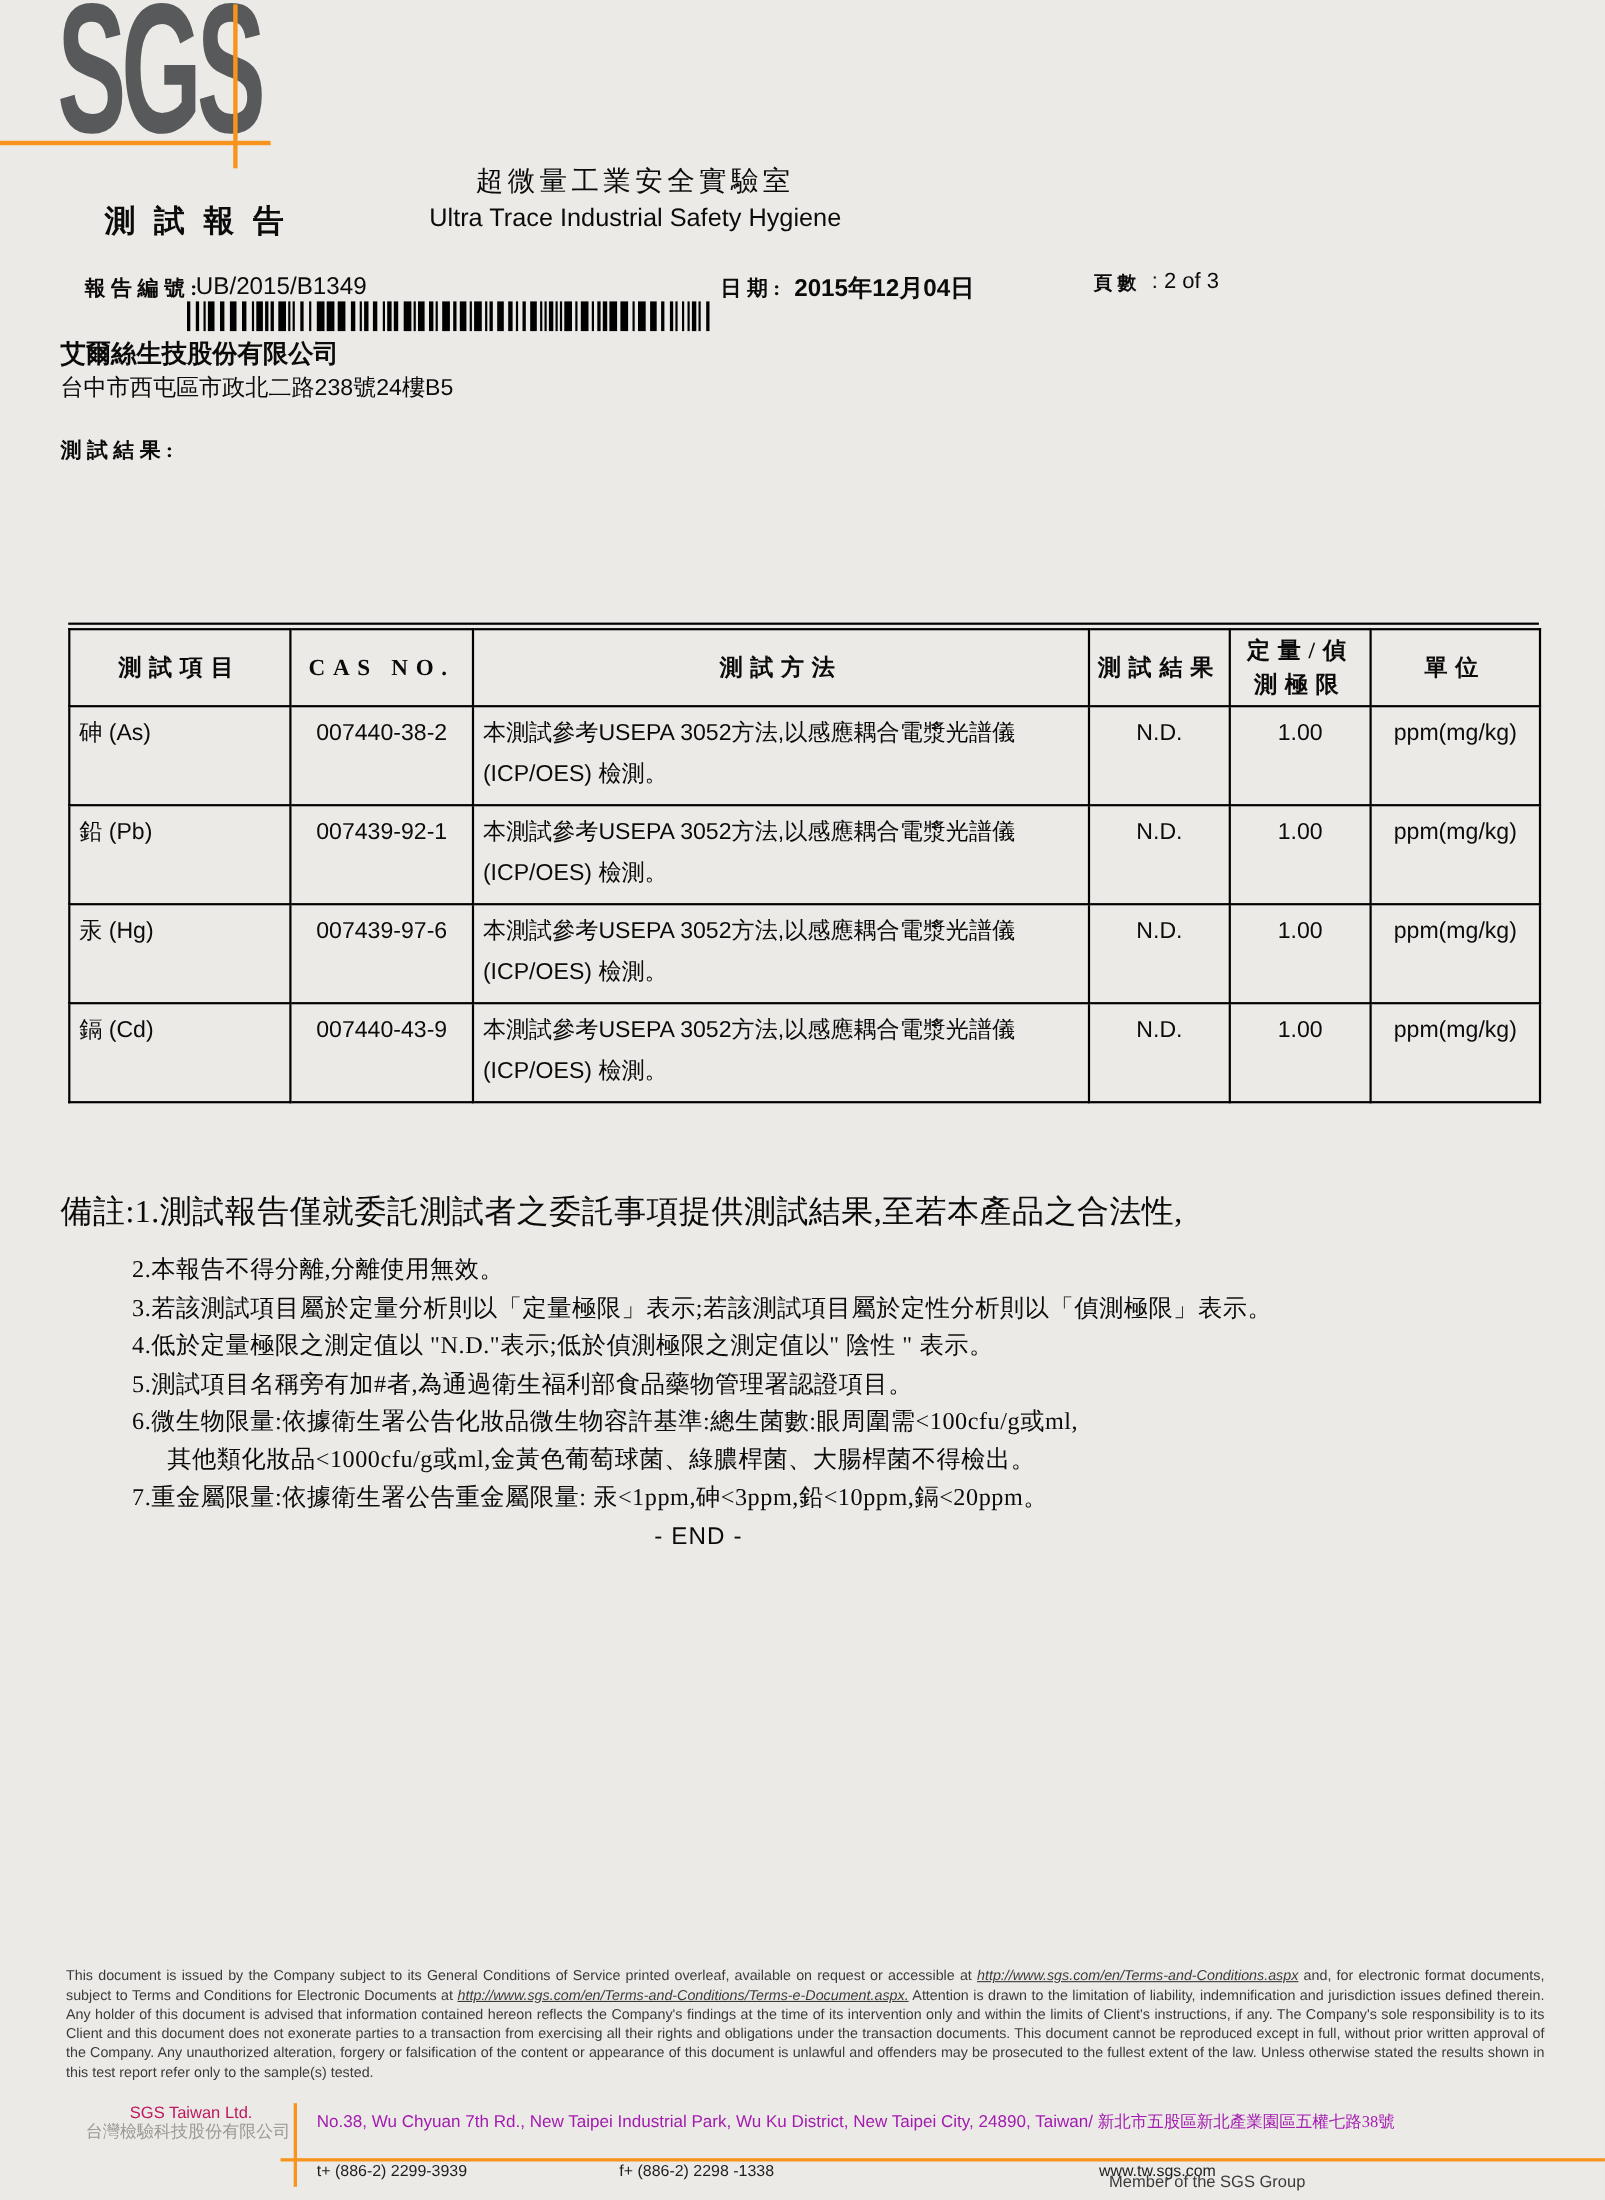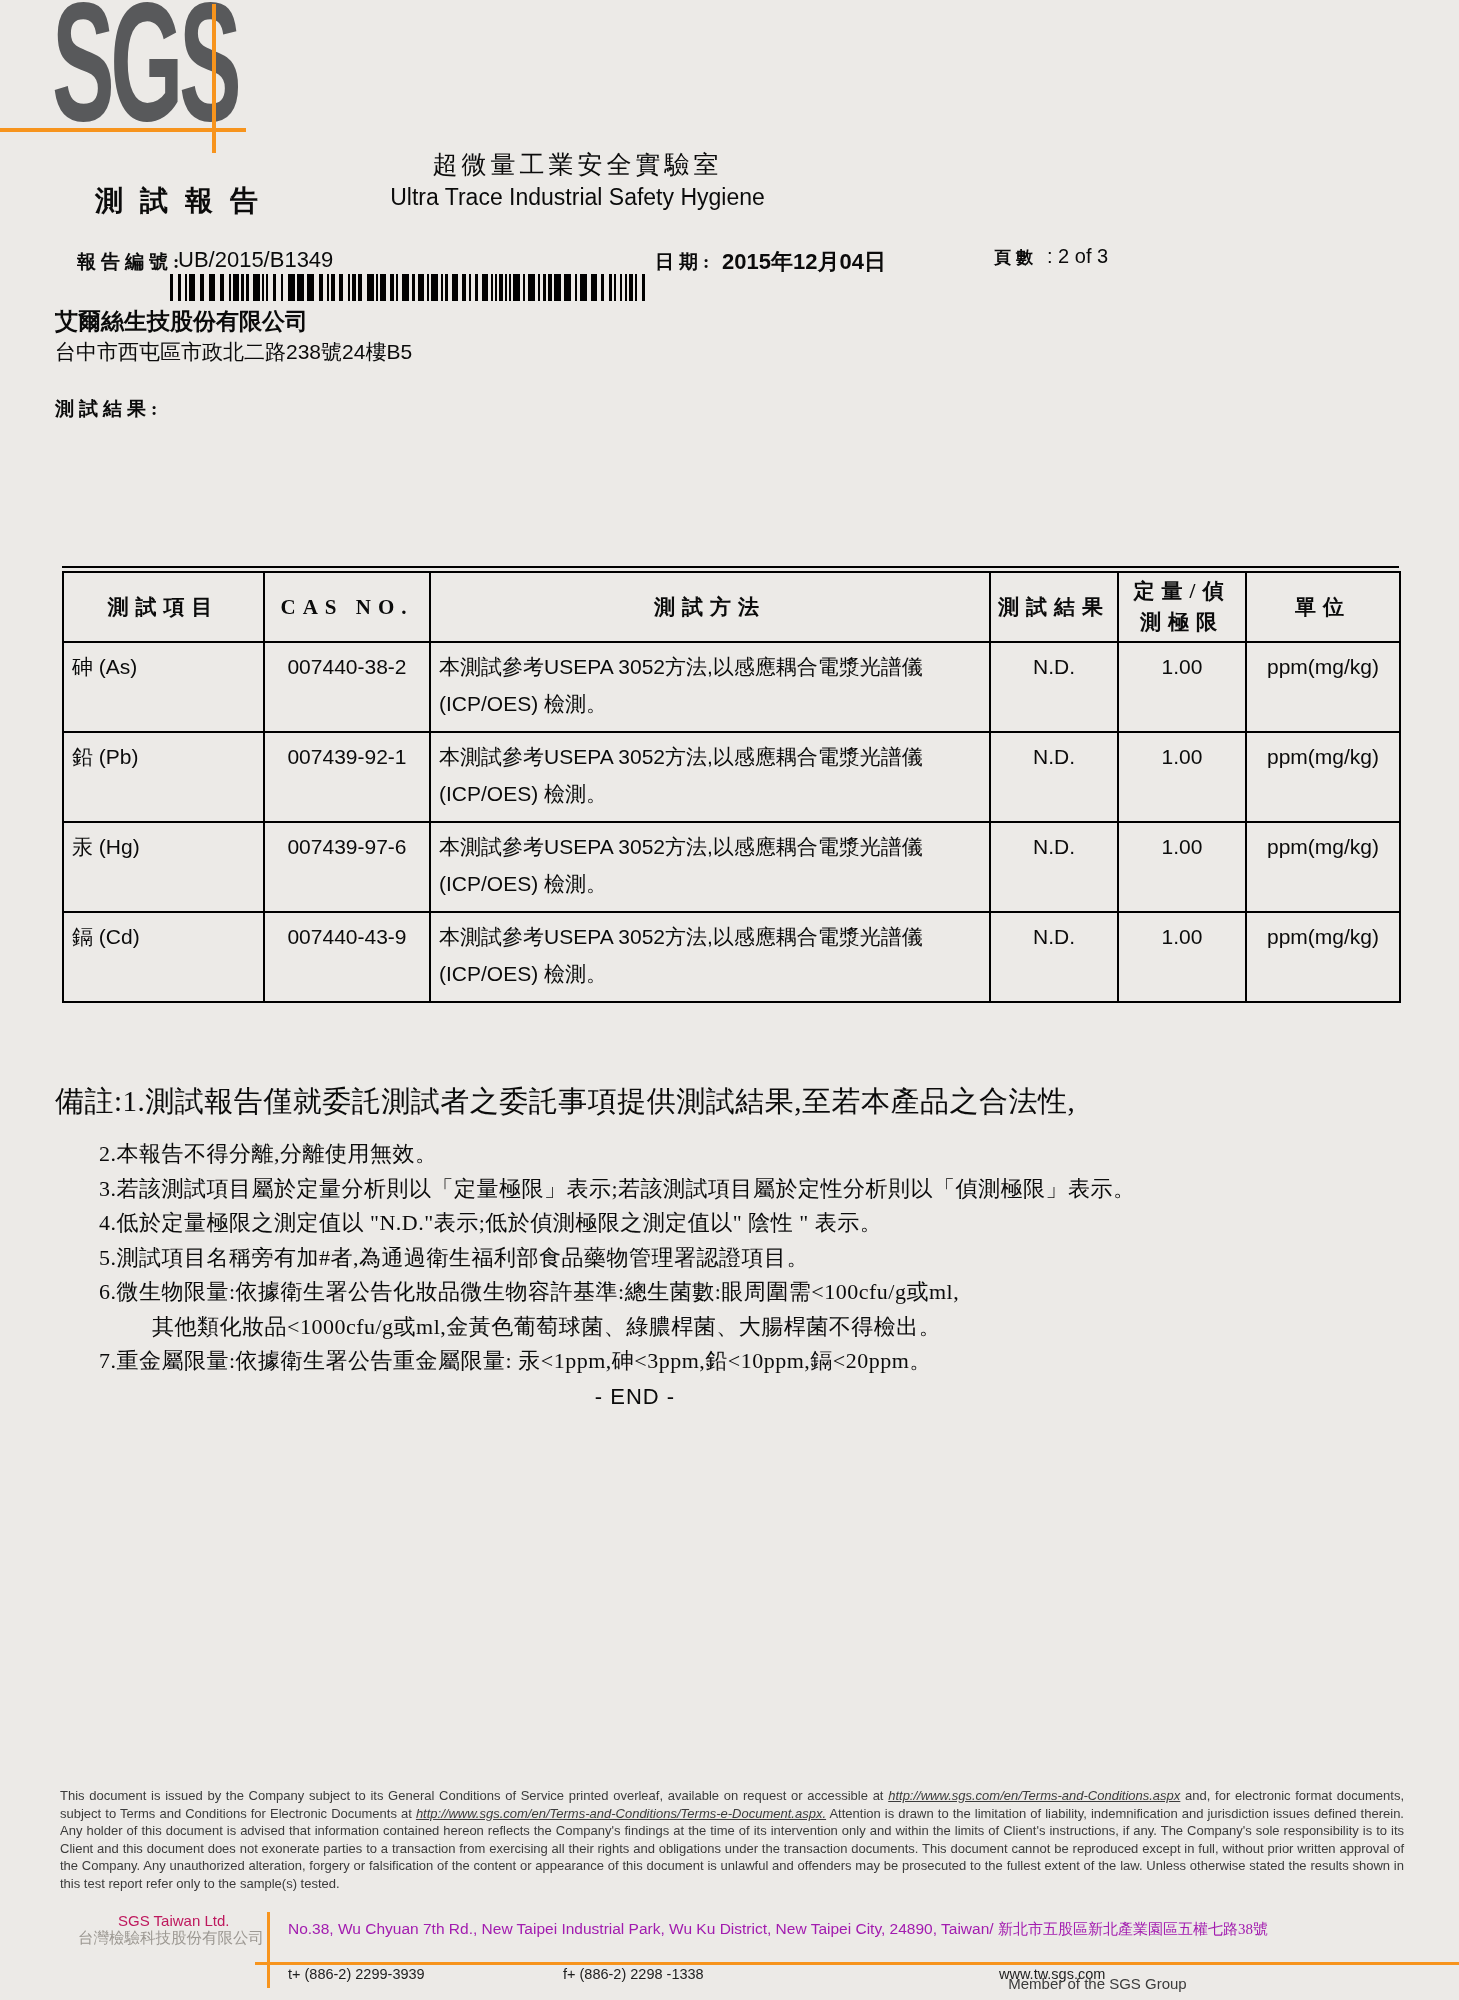--- a/index.html
+++ b/index.html
@@ -61,21 +61,21 @@
   th.th-limit { white-space:pre-line; line-height:31px; letter-spacing:2px; }
   table.results td { height:78px; vertical-align:top; font-size:21px; line-height:37px; padding:5px 8px; }
   td.c { text-align:center; padding:5px 2px; }
   td.item { padding-left:9px; }
 
   
   .remarks { position:absolute; left:55px; top:1082px; font-family:"Liberation Serif","DejaVu Serif",serif; white-space:nowrap; }
   .r1  { font-size:29px; letter-spacing:0.5px; }
   .r1b { font-size:29px; margin-left:97px; margin-top:13px; }
   .rnotes { margin-top:15px; font-size:22px; line-height:34.5px; letter-spacing:0.5px; }
-  .note-line { margin-left:44px; }
+  .note-line { margin-left:65px; }
   .note-line.indent { margin-left:97px; }
   .end-mark { width:1160px; text-align:center; margin-top:5px; font-family:"Liberation Sans",sans-serif; font-size:22px; letter-spacing:1px; }
 
   
   .legal {
     position:absolute; left:60px; top:1787px; width:1344px;
     font-size:13px; line-height:17.6px; color:#3b3b3b; text-align:justify;
   }
   .legal .u { text-decoration:underline;font-style:italic; }
   .f-company-en { left:118px; top:1912px; font-size:15px; color:#be185d; white-space:nowrap; }

